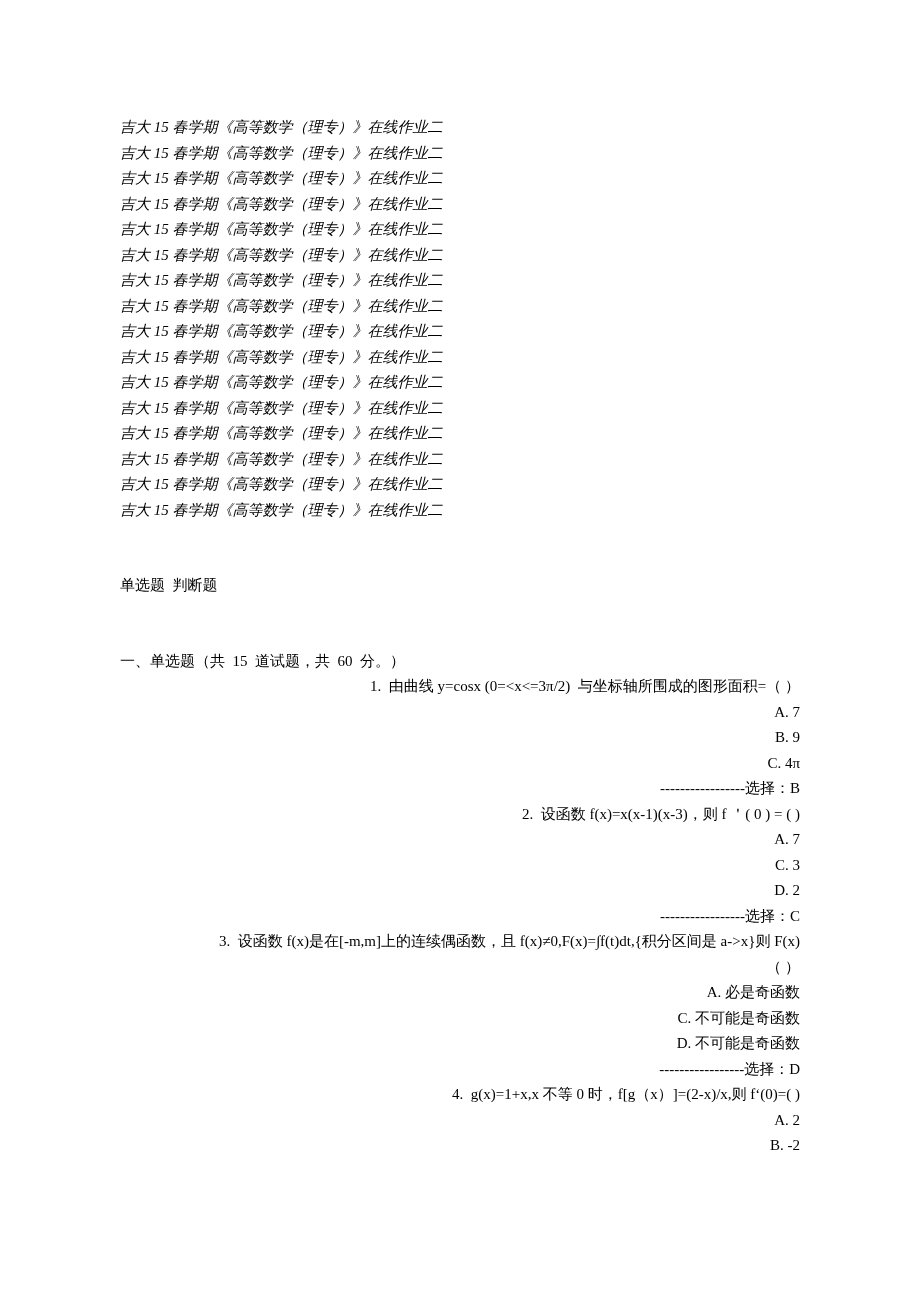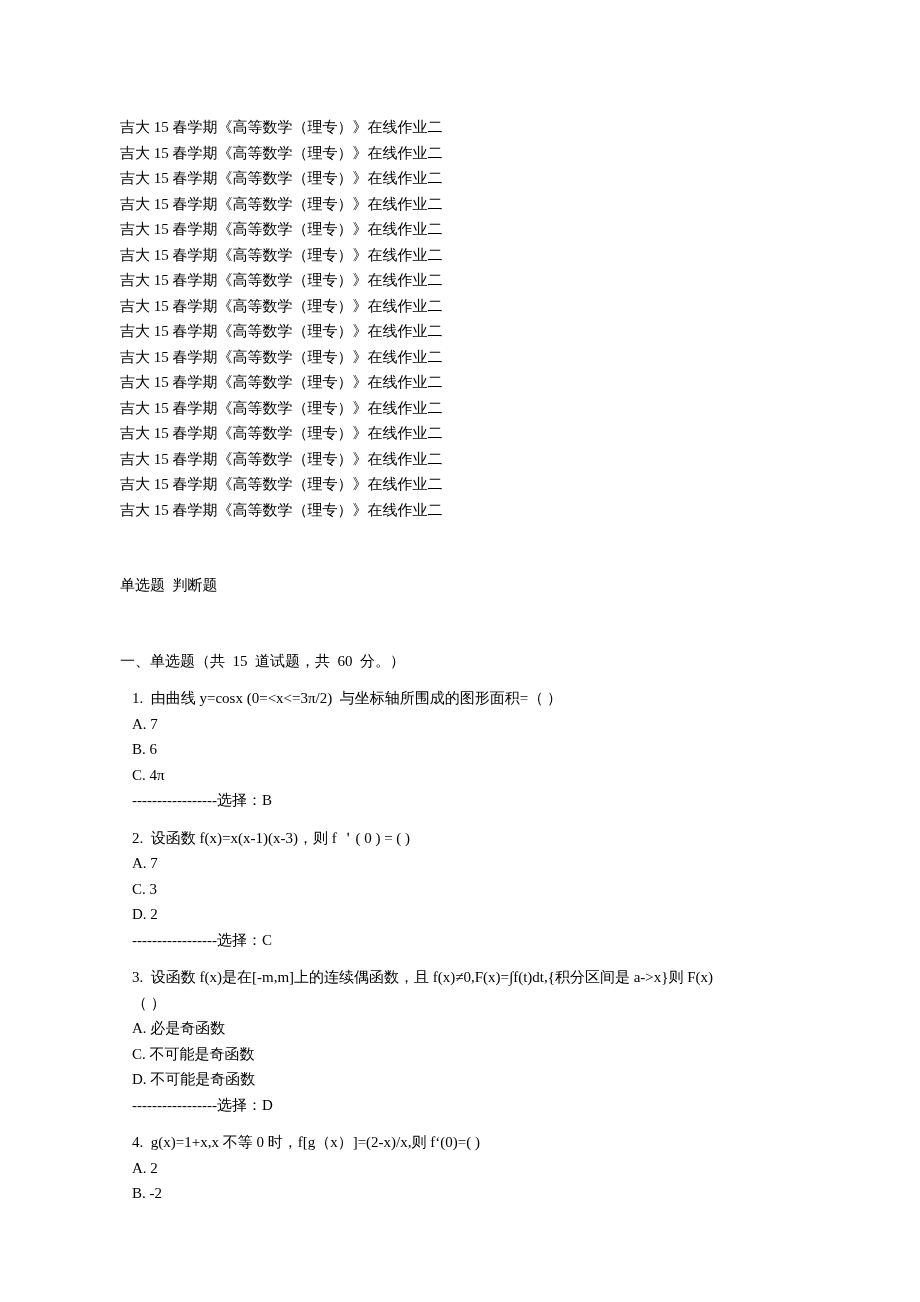--- a/index.html
+++ b/index.html
@@ -12,26 +12,28 @@
     line-height: 1.7;
   }
   .page {
     width: 920px;
     min-height: 1302px;
     box-sizing: border-box;
     padding: 115px 120px 60px 120px;
   }
   .repeated-line {
     white-space: nowrap;
+    font-style: italic;
   }
   .gap {
     height: 50px;
   }
   .question-block {
-    margin: 12px;
+    margin: 0;
+    text-align: right;
   }
   .line {
     white-space: pre-wrap;
   }
 </style>
 </head>
 <body>
 
 <div class="page">
 
@@ -59,21 +61,21 @@
   <div class="line">单选题  判断题</div>
 
   <div class="gap"></div>
 
   <div class="line">一、单选题（共  15  道试题，共  60  分。）</div>
 
   <div id="questions-container">
       <div class="question-block">
         <div class="line">1.  由曲线 y=cosx (0=&lt;x&lt;=3π/2)  与坐标轴所围成的图形面积=（ ）</div>
         <div class="line">A. 7</div>
-        <div class="line">B. 6</div>
+        <div class="line">B. 9</div>
         <div class="line">C. 4π</div>
         <div class="line">-----------------选择：B</div>
       </div>
       <div class="question-block">
         <div class="line">2.  设函数 f(x)=x(x-1)(x-3)，则 f ＇( 0 ) = ( )</div>
         <div class="line">A. 7</div>
         <div class="line">C. 3</div>
         <div class="line">D. 2</div>
         <div class="line">-----------------选择：C</div>
       </div>

